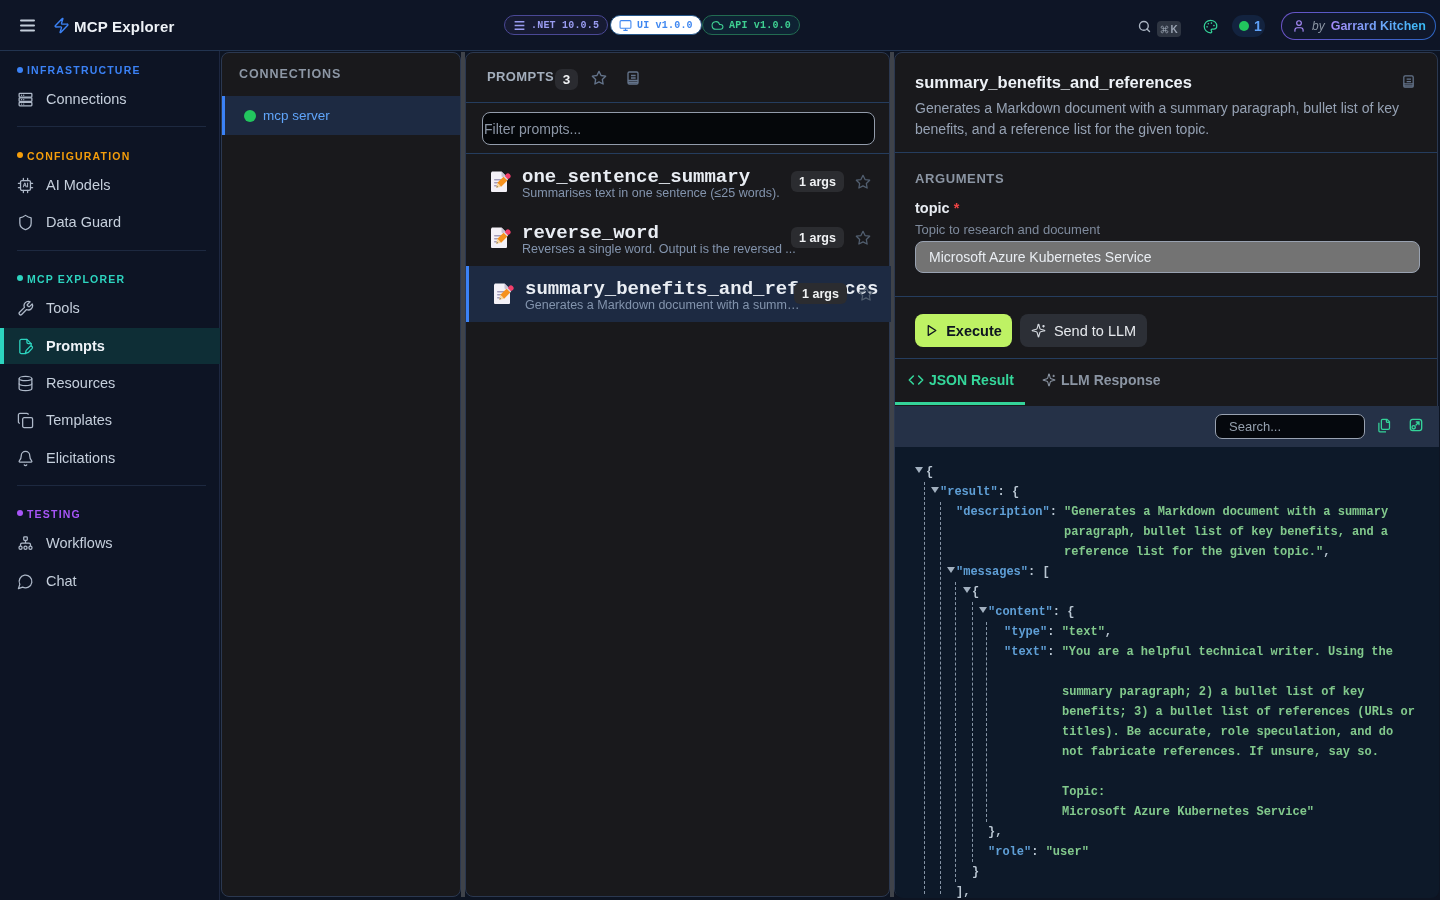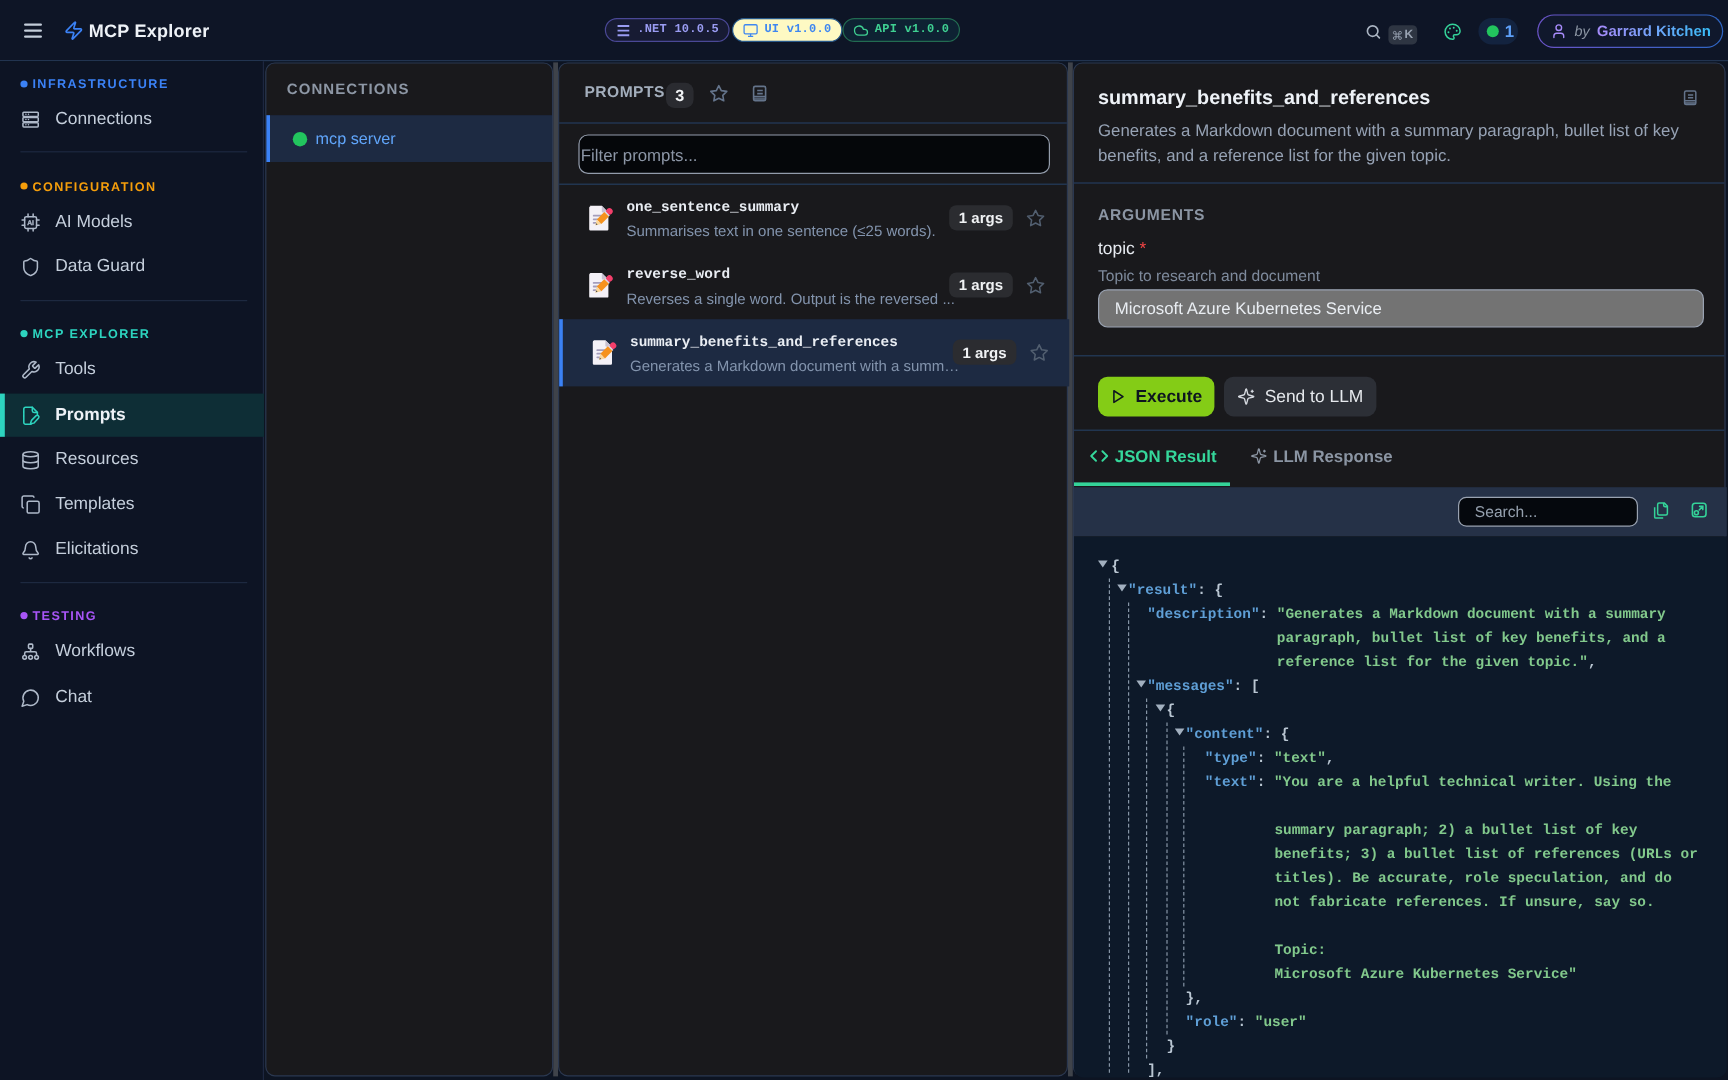--- a/index.html
+++ b/index.html
@@ -5,21 +5,21 @@
 * { margin:0; padding:0; box-sizing:border-box; }
 html,body { width:1440px; height:900px; overflow:hidden; background:#0d1422; font-family:"Liberation Sans", sans-serif; }
 .abs { position:absolute; }
 svg { display:block; }
 
 
 #topbar { position:absolute; left:0; top:0; width:1440px; height:51px; background:#0e1526; border-bottom:1px solid #223450; }
 #title { position:absolute; left:74px; top:18px; font-size:15px; font-weight:700; color:#eef2f7; letter-spacing:.2px; }
 .pill { position:absolute; top:15px; height:20px; border-radius:10px; display:flex; align-items:center; font-family:"Liberation Mono",monospace; font-size:10px; font-weight:700; letter-spacing:.2px; padding:0 8px; white-space:nowrap; }
 #pill-net { left:504px; border:1px solid #4a4896; color:#9a9cf2; background:#171b33; }
-#pill-ui  { left:610px; border:1px solid #27588a; color:#3f87f0; background:#fef9c3; }
+#pill-ui  { left:610px; border:1px solid #27588a; color:#3f87f0; background:#ffffff; }
 #pill-api { left:702px; border:1px solid #226b51; color:#3fd092; background:#0e2233; }
 .pill svg { margin-right:5px; }
 
 #cmdk { position:absolute; left:1157px; top:21px; width:24px; height:16px; background:#2e3542; border-radius:4px; color:#99a3b2; display:flex; align-items:center; justify-content:center; font-size:10px; font-weight:700; }
 #statuspill { position:absolute; left:1232px; top:15px; width:33px; height:22px; background:#13233f; border-radius:11px; display:flex; align-items:center; padding-left:7px; }
 #statuspill .dot { width:10px; height:10px; border-radius:50%; background:#22c55e; }
 #statuspill .n { color:#5ea0f8; font-size:14px; font-weight:700; margin-left:5px; }
 #userpillw { position:absolute; left:1281px; top:12px; width:155px; height:28px; border-radius:14px; padding:1px; background:linear-gradient(90deg,#6b54c8,#2e66c4); }
 #userpill { width:153px; height:26px; border-radius:13px; background:#10182c; display:flex; align-items:center; padding-left:10px; }
 #userpill .by { color:#8b95a3; font-size:12px; font-style:italic; margin-left:6px; }
@@ -51,36 +51,36 @@
 #connrow .cname { margin-left:7px; font-size:13.5px; color:#60a5fa; }
 
 
 #c2head { position:absolute; left:21px; top:16px; font-size:13px; font-weight:700; letter-spacing:.4px; color:#a3aebc; }
 #cntbadge { position:absolute; left:89px; top:16px; width:23px; height:21px; background:#2a2b30; border-radius:7px; color:#f2f4f6; font-size:13.5px; font-weight:700; display:flex; align-items:center; justify-content:center; }
 #c2star { position:absolute; left:125px; top:17px; color:#64748b; }
 #c2book { position:absolute; left:159px; top:17px; color:#64748b; }
 #filter { position:absolute; left:16px; top:59px; width:393px; height:33px; background:#05070a; border:1px solid #939cab; border-radius:8px; display:flex; align-items:center; padding-left:1px; font-size:14px; color:#8c96a6; }
 .pitem { position:absolute; left:0; width:424px; height:56px; }
 .pitem.sel { background:#1d2a42; border-left:3px solid #3b82f6; width:425px; }
-.pitem .title { position:absolute; left:56px; top:12px; font-family:"Liberation Mono",monospace; font-size:12px; font-weight:700; color:#e9edf3; }
+.pitem .title { position:absolute; left:56px; top:12px; font-family:"Liberation Mono",monospace; font-size:19px; font-weight:700; color:#e9edf3; }
 .pitem .sub { position:absolute; left:56px; top:32px; font-size:12.5px; color:#8394ad; }
 .pitem .args { position:absolute; left:325px; top:17px; height:21px; padding:0 8px; background:#2b2c30; border-radius:6px; color:#f0f2f4; font-size:12.5px; font-weight:700; display:flex; align-items:center; }
 .pitem .pstar { position:absolute; left:389px; top:20px; color:#525f70; }
 .memo { position:absolute; left:24px; top:16px; }
 
 
 #dtitle { position:absolute; left:20px; top:20px; font-size:16.5px; font-weight:700; color:#eef2f7; }
 #dbook { position:absolute; left:506px; top:21px; color:#64748b; }
 #ddesc { position:absolute; left:20px; top:45px; width:512px; font-size:14px; line-height:20.5px; color:#96a2b4; }
 #argshead { position:absolute; left:20px; top:118px; font-size:13px; font-weight:700; letter-spacing:.6px; color:#8b95a3; }
-#topiclbl { position:absolute; left:20px; top:147px; font-size:14.5px; font-weight:400; color:#e7ebf1; }
+#topiclbl { position:absolute; left:20px; top:147px; font-size:14.5px; font-weight:700; color:#e7ebf1; }
 #topiclbl .req { color:#ef4444; margin-left:4px; }
 #topichint { position:absolute; left:20px; top:169px; font-size:13px; color:#7e8a9c; }
 #topicinput { position:absolute; left:20px; top:188px; width:505px; height:32px; background:#737373; border:1px solid #99a2b1; border-radius:8px; display:flex; align-items:center; padding-left:13px; font-size:14px; color:#e9edf2; }
-#btnexec { position:absolute; left:20px; top:261px; width:97px; height:33px; background:#84cc16; border-radius:8px; display:flex; align-items:center; justify-content:center; color:#0d1420; font-size:14.5px; font-weight:700; }
+#btnexec { position:absolute; left:20px; top:261px; width:97px; height:33px; background:#bef264; border-radius:8px; display:flex; align-items:center; justify-content:center; color:#0d1420; font-size:14.5px; font-weight:700; }
 #btnexec svg { margin-right:8px; }
 #btnsend { position:absolute; left:125px; top:261px; width:127px; height:33px; background:#2c2f36; border-radius:8px; display:flex; align-items:center; justify-content:center; color:#e6e9ed; font-size:14.5px; font-weight:400; }
 #btnsend svg { margin-right:8px; color:#d4d8de; }
 #tab1 { position:absolute; left:12px; top:319px; display:flex; align-items:center; color:#35d79b; font-size:14px; font-weight:700; }
 #tab1 svg { margin-right:4px; }
 #tab2 { position:absolute; left:147px; top:319px; display:flex; align-items:center; color:#8b95a3; font-size:14px; font-weight:700; }
 #tab2 svg { margin-right:5px; }
 #tabline { position:absolute; left:0; top:349px; width:130px; height:3px; background:#34d399; }
 #toolbar { position:absolute; left:0; top:353px; width:544px; height:41px; background:#253147; }
 #jsearch { position:absolute; left:320px; top:8px; width:150px; height:25px; background:#05080d; border:1px solid #99a2b1; border-radius:7px; display:flex; align-items:center; padding-left:13px; font-size:13px; color:#95a0ae; }

